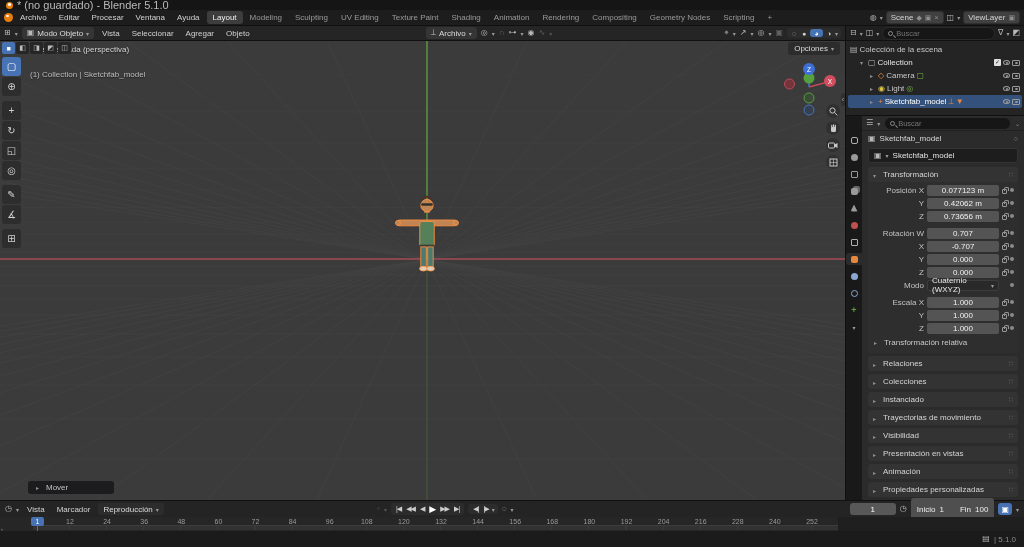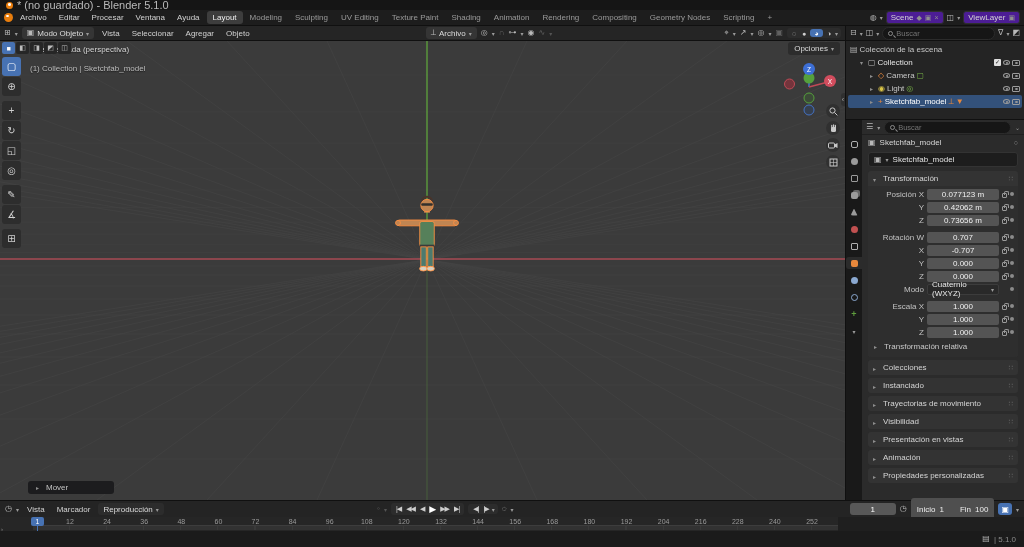--- a/index.html
+++ b/index.html
@@ -9,21 +9,21 @@
   .titlebar{height:10px;background:#151515;display:flex;align-items:center;padding:0 6px;gap:4px;color:#b9b9b9;font-size:11px;}
   .blogo{width:7px;height:7px;border-radius:50%;background:#e87d0d;position:relative;flex:none;}
   .blogo::after{content:"";position:absolute;left:2px;top:1.5px;width:3px;height:2.5px;border-radius:50%;background:#fff;}
   
   .menubar{height:16px;background:#1d1d1d;display:flex;align-items:center;padding:0 4px;gap:2px;border-bottom:1px solid #101010;}
   .menu-item{padding:2px 5px;border-radius:3px;color:#d2d2d2;}
   .ws-tabs{display:flex;gap:1px;}
   .ws-tab{padding:2px 6px;border-radius:3px;color:#9a9a9a;}
   .ws-tab.active{background:#3d3d3d;color:#f0f0f0;}
   .mb-right{margin-left:auto;display:flex;align-items:center;gap:3px;}
-  .sel-field{display:flex;align-items:center;gap:3px;background:#4c1d95;border:1px solid #2f2f2f;border-radius:3px;padding:1px 4px;color:#d5d5d5;}
+  .sel-field{display:flex;align-items:center;gap:3px;background:#404040;border:1px solid #2f2f2f;border-radius:3px;padding:1px 4px;color:#d5d5d5;}
   .mini{font-size:7px;color:#8f8f8f;}
   
   .hdr2{height:15px;display:flex;border-bottom:1px solid #101010;}
   .vp-hdr{width:845px;background:#252525;display:flex;align-items:center;padding:0 4px;gap:4px;}
   .ol-hdr{flex:1;background:#1f1f1f;display:flex;align-items:center;padding:0 4px;gap:3px;border-left:1px solid #101010;}
   .pill{background:#353535;border-radius:3px;padding:1.5px 5px;display:flex;align-items:center;gap:3px;color:#dcdcdc;}
   .hmenu{padding:1px 4px;color:#d2d2d2;}
   .cluster{display:flex;align-items:center;gap:4px;}
   .ghost{opacity:.4;}
   .ico{display:inline-block;color:#b9b9b9;font-size:8px;line-height:1;}
@@ -41,21 +41,21 @@
   #vp-grid{position:absolute;inset:0;}
   .selmode{position:absolute;left:2px;top:1px;display:flex;gap:1px;z-index:5;}
   .selmode .sm{width:13px;height:12px;background:#262626;border-radius:2px;display:flex;align-items:center;justify-content:center;color:#bdbdbd;font-size:7px;}
   .selmode .sm.active{background:#4772b3;color:#fff;}
   .opciones{position:absolute;right:5px;top:1px;z-index:5;background:#2c2c2c;border-radius:3px;padding:2px 6px;color:#d8d8d8;display:flex;gap:3px;align-items:center;}
   .toolcol{position:absolute;left:2px;top:16px;display:flex;flex-direction:column;gap:1px;z-index:5;}
   .tool{width:19px;height:19px;background:#2b2b2bdd;border-radius:3px;display:flex;align-items:center;justify-content:center;color:#d0d0d0;font-size:10px;}
   .tool.active{background:#4772b3;color:#fff;}
   .tool.gap{margin-top:4px;}
   .vp-label{position:absolute;left:30px;top:4px;color:#d6d6d6;font-size:8px;text-shadow:0 1px 1px #0008;z-index:4;}
-  .vp-label .l2{color:#bdbdbd;margin-top:10px;}
+  .vp-label .l2{color:#bdbdbd;margin-top:16px;}
   .navcol{position:absolute;right:5px;top:63px;display:flex;flex-direction:column;gap:3px;z-index:5;}
   .navbtn{width:14px;height:14px;border-radius:50%;background:#2c2c2cb8;display:flex;align-items:center;justify-content:center;}
   .gizmo{position:absolute;right:6px;top:16px;z-index:5;}
   .vp-collapse{position:absolute;right:0;top:52px;background:#2c2c2cb0;border-radius:3px 0 0 3px;padding:3px 1px;color:#aaa;font-size:7px;z-index:5;}
   .op-panel{position:absolute;left:28px;bottom:6px;background:#18181ae0;border-radius:3px;padding:2px 8px;width:86px;color:#c3c3c3;display:flex;gap:4px;align-items:center;z-index:5;}
   .model{position:absolute;left:385px;top:134px;z-index:3;}
   
   .rightcol{flex:1;display:flex;flex-direction:column;border-left:1px solid #101010;}
   .outliner{height:78px;background:#242424;padding:2px 2px;}
   .ol-row{display:flex;align-items:center;height:13px;gap:2px;padding:0 2px;border-radius:2px;color:#c6c6c6;}
@@ -573,20 +573,27 @@
                 <div class="subrow">
                     <span class="disc">▸</span>
                     <span>Transformación relativa</span>
                   </div>
               </div>
             </div>
 
             <div class="panel">
                 <div class="panel-hdr">
                   <span class="disc">▸</span>
+                  <span>Relaciones</span>
+                  <span class="dots">∷</span>
+                </div>
+              </div>
+            <div class="panel">
+                <div class="panel-hdr">
+                  <span class="disc">▸</span>
                   <span>Colecciones</span>
                   <span class="dots">∷</span>
                 </div>
               </div>
             <div class="panel">
                 <div class="panel-hdr">
                   <span class="disc">▸</span>
                   <span>Instanciado</span>
                   <span class="dots">∷</span>
                 </div>

